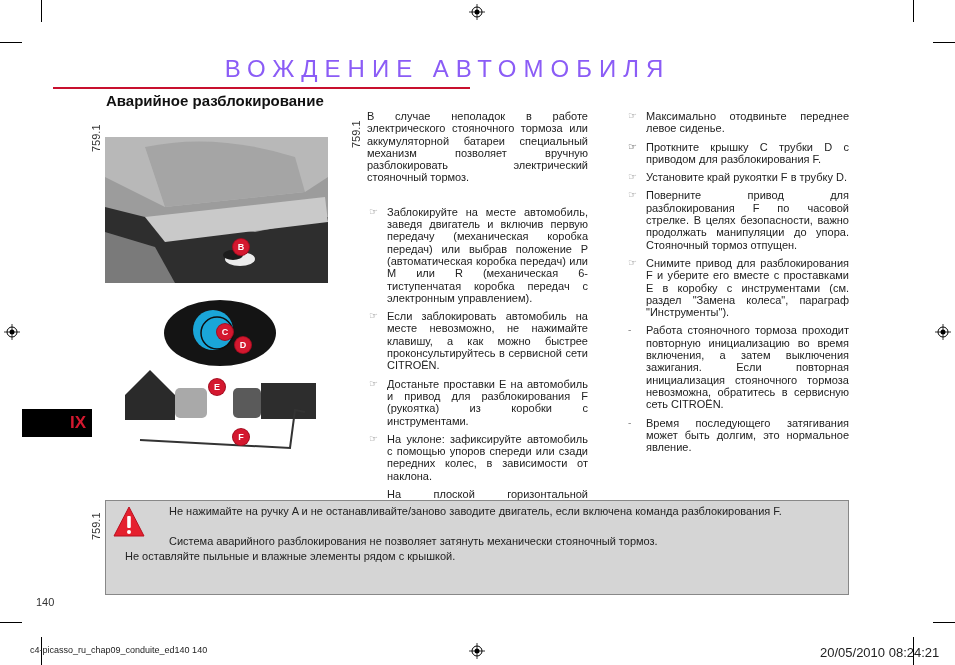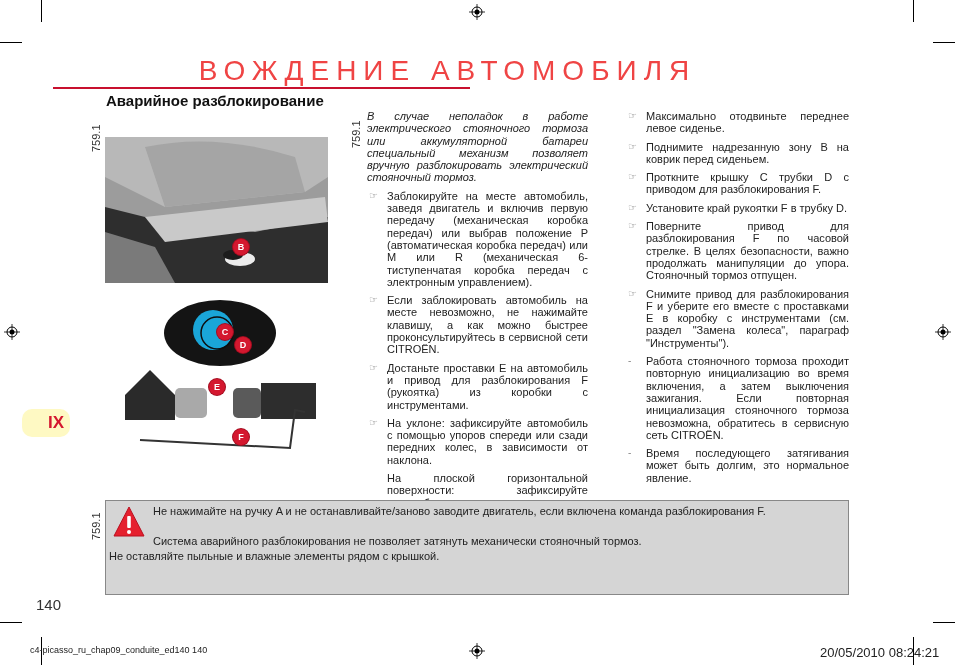--- a/index.html
+++ b/index.html
@@ -1,37 +1,37 @@
 <!DOCTYPE html>
 <html><head>
 <meta charset="utf-8">
 <style>
   html, body { margin:0; padding:0; }
   body { width:955px; height:665px; position:relative; background:#ffffff; overflow:hidden;
          font-family:"Liberation Sans", sans-serif; color:#222; }
   .crop-v { position:absolute; width:1px; background:#000; }
   .crop-h { position:absolute; height:1px; background:#000; }
   .reg { position:absolute; width:16px; height:16px; }
-  .title { position:absolute; left:0; width:895px; top:55px; text-align:center; font-size:28px;
-           letter-spacing:7px; color:#ef4444; font-weight:normal; }
+  .title { position:absolute; left:0; width:895px; top:55px; text-align:center; font-size:24px;
+           letter-spacing:7px; color:#8b5cf6; font-weight:normal; }
   .title-rule { position:absolute; left:53px; top:87px; width:417px; height:2px; background:#c8102e; }
   .ref { position:absolute; font-size:11px; color:#333; transform:rotate(-90deg); transform-origin:left top; white-space:nowrap; }
   .heading { position:absolute; left:106px; top:92px; font-size:15px; font-weight:bold; color:#111; }
   .photo1 { position:absolute; left:105px; top:137px; width:223px; height:146px; background:#8a8a8a; overflow:hidden; }
   .photo2 { position:absolute; left:105px; top:300px; width:223px; height:158px; background:#fff; overflow:hidden; }
   .col { position:absolute; font-size:11px; line-height:12.3px; color:#222; text-align:justify; }
-  .col p { margin:0 0 6px 0;font-style:italic; }
+  .col p { margin:0 0 22px 0; }
   .item { position:relative; padding-left:20px; margin:0 0 6px 0; }
   .item .mark { position:absolute; left:2px; top:0; color:#888; font-size:10px; }
   .sub { padding-left:20px; margin:4px 0 6px 0; }
-  .chapter-tab { position:absolute; left:22px; top:409px; width:48px; height:28px; background:#fef9c3;border-radius:10px; }
+  .chapter-tab { position:absolute; left:22px; top:409px; width:70px; height:28px; background:#000000; }
   .chapter-tab span { position:absolute; right:6px; top:4px; font-size:17px; font-weight:bold; color:#d4182f; }
   .warn { position:absolute; left:105px; top:500px; width:744px; height:95px; background:#d5d5d5; border:1px solid #888; box-sizing:border-box; }
-  .warn-line { position:absolute; font-size:11px; color:#222; white-space:nowrap; }
-  .page-num { position:absolute; left:36px; top:596px; font-size:15px; color:#333; }
+  .warn-line { position:absolute; font-size:11px; color:#222; white-space:nowrap;margin-left:16px; }
+  .page-num { position:absolute; left:36px; top:596px; font-size:11px; color:#333; }
   .footer-l { position:absolute; left:30px; top:645px; font-size:9px; color:#222; }
   .footer-r { position:absolute; left:820px; top:645px; font-size:13px; color:#222; }
   .badge { position:absolute; width:16px; height:16px; border-radius:50%; background:#d4182f; color:#fff; font-size:9px; font-weight:bold; text-align:center; line-height:16px; box-shadow:0 0 0 1px #a30d20; }
 </style>
 </head>
 <body>
 
 <div class="crop-v" style="left:41px;top:0;height:22px"></div>
 <div class="crop-v" style="left:913px;top:0;height:22px"></div>
 <div class="crop-h" style="left:0;top:42px;width:22px"></div>
@@ -126,21 +126,21 @@
   </div>
   <div class="item">
     <span class="mark">☞</span>
     <span>На уклоне: зафиксируйте автомобиль с помощью упоров спереди или сзади передних колес, в зависимости от наклона.</span>
   </div>
   <div class="sub">На плоской горизонтальной поверхности: зафиксируйте автомобиль, установив упоры спереди или сзади одного из передних колес.</div>
 </div>
 
 <div class="col" style="left:626px;top:110px;width:223px">
   <div class="item"><span class="mark">☞</span><span>Максимально отодвиньте переднее левое сиденье.</span></div>
-  <div class="item"><span class="mark">☞</span><span>Поднимите надрезанную зону B на коврик перед сиденьем.</span></div>
+  <div class="item"><span class="mark">☞</span></div>
   <div class="item"><span class="mark">☞</span><span>Проткните крышку C трубки D с приводом для разблокирования F.</span></div>
   <div class="item"><span class="mark">☞</span><span>Установите край рукоятки F в трубку D.</span></div>
   <div class="item"><span class="mark">☞</span><span>Поверните привод для разблокирования F по часовой стрелке. В целях безопасности, важно продолжать манипуляции до упора. Стояночный тормоз отпущен.</span></div>
   <div class="item"><span class="mark">☞</span><span>Снимите привод для разблокирования F и уберите его вместе с проставками E в коробку с инструментами (см. раздел "Замена колеса", параграф "Инструменты").</span></div>
   <div class="item"><span class="mark">-</span><span>Работа стояночного тормоза проходит повторную инициализацию во время включения, а затем выключения зажигания. Если повторная инициализация стояночного тормоза невозможна, обратитесь в сервисную сеть CITROËN.</span></div>
   <div class="item"><span class="mark">-</span><span>Время последующего затягивания может быть долгим, это нормальное явление.</span></div>
 </div>
 
 <div class="ref" style="left:90px;top:540px">759.1</div>
 <div class="warn">

